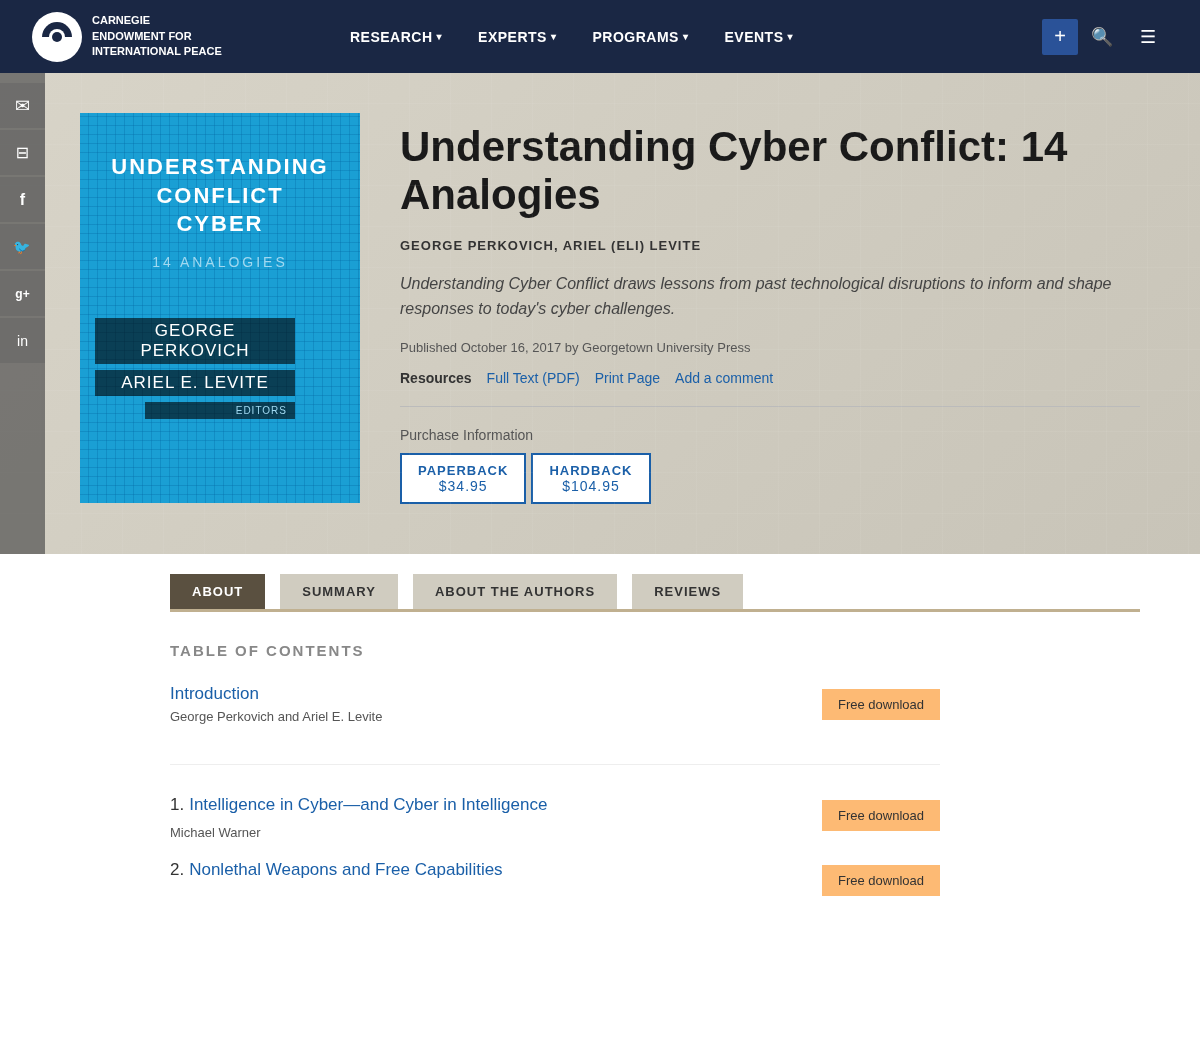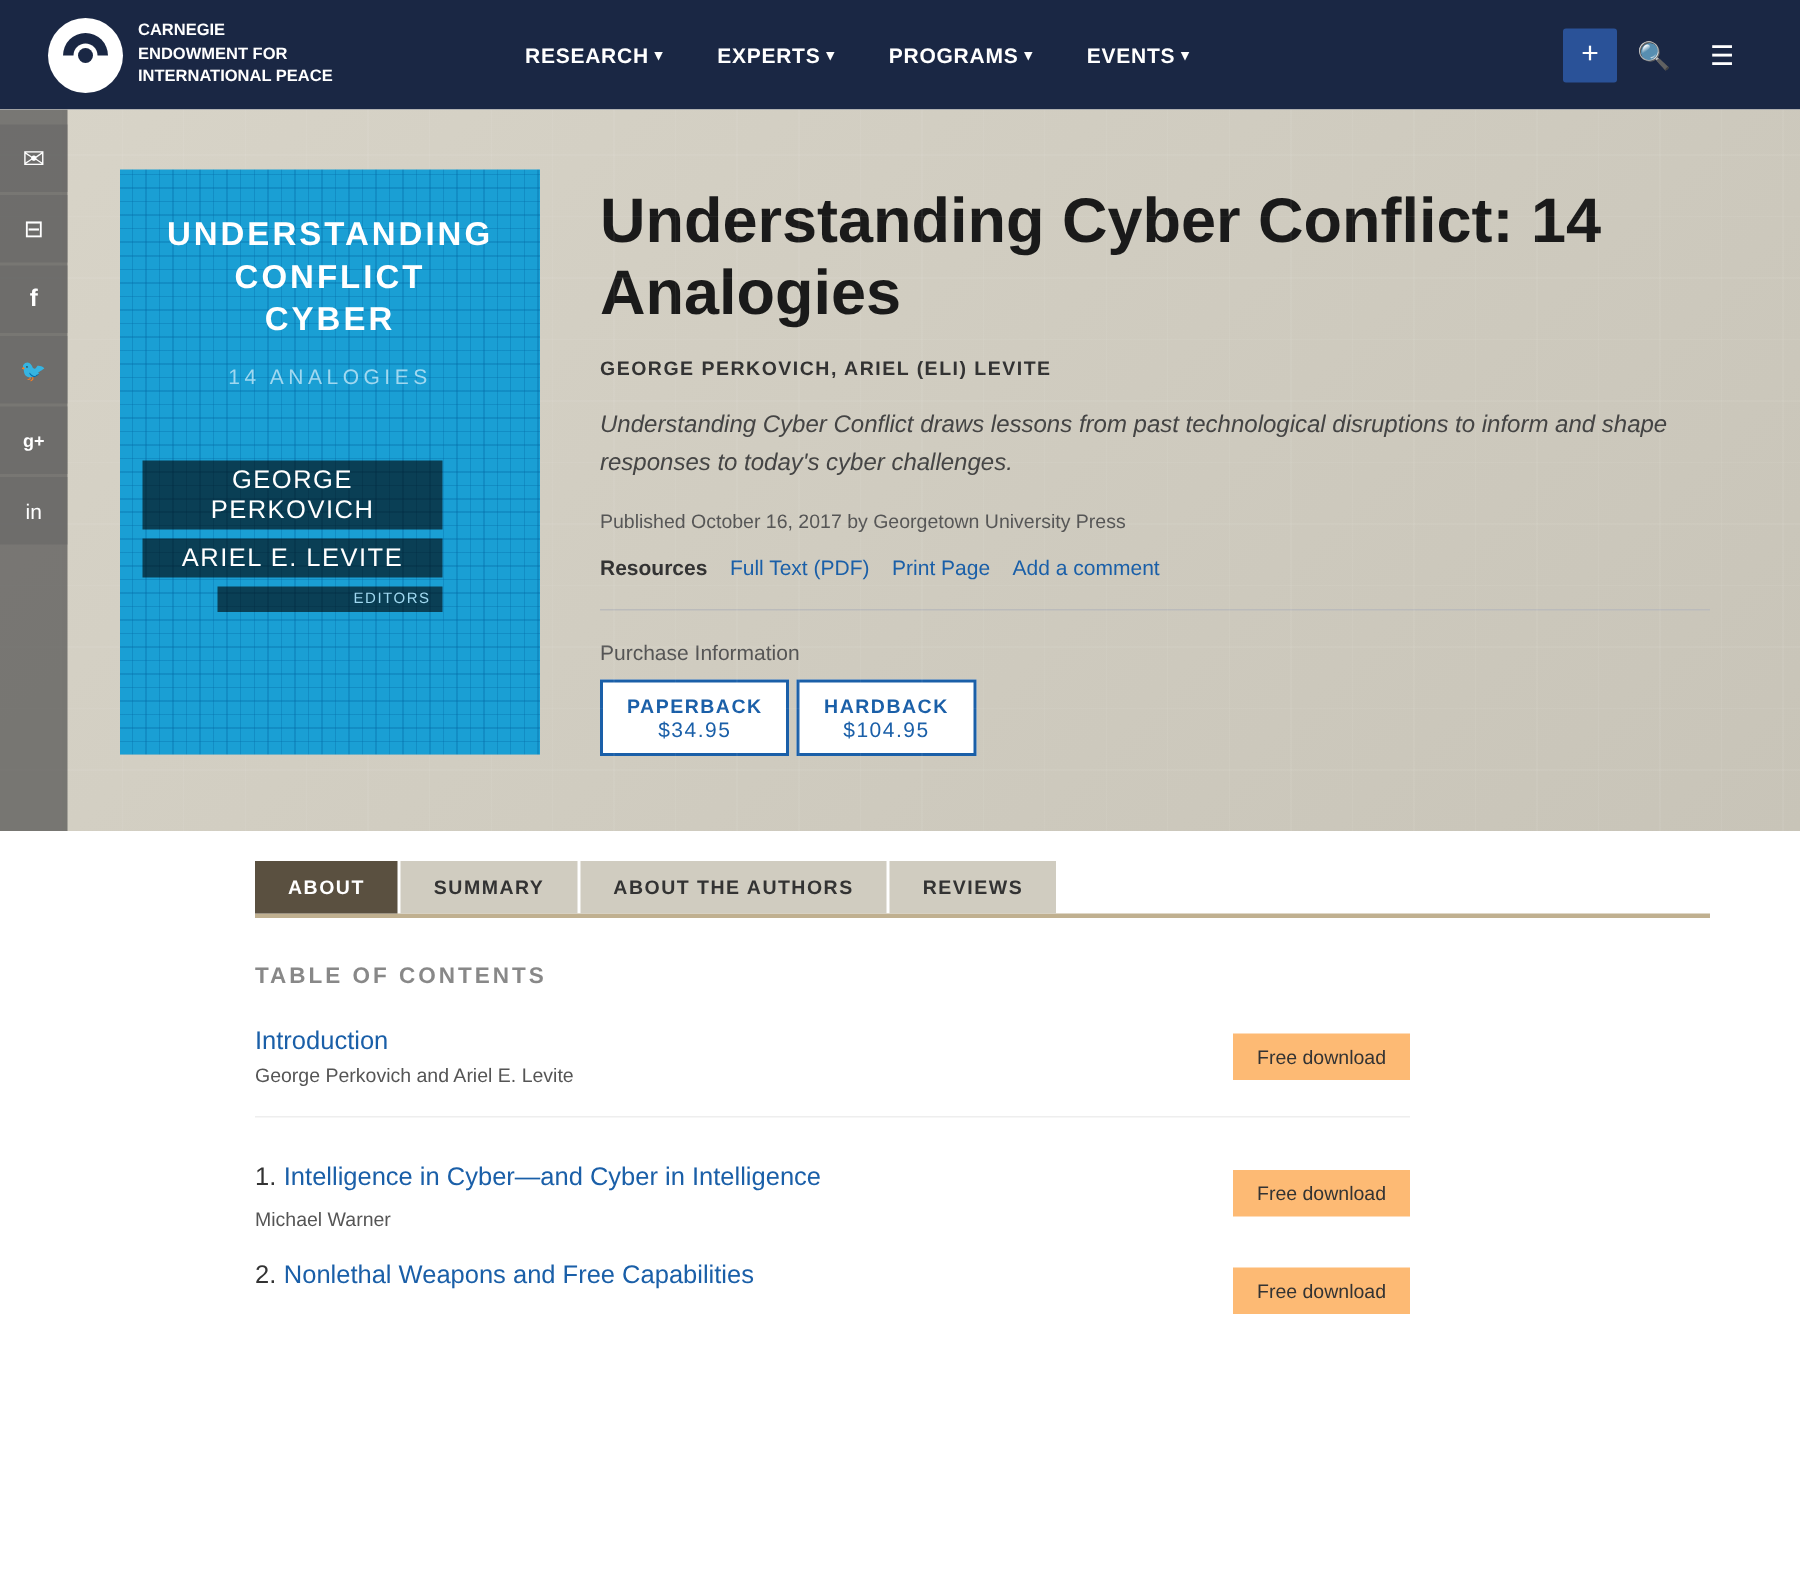--- a/index.html
+++ b/index.html
@@ -142,21 +142,21 @@
       width: 280px;
       min-width: 280px;
       height: 390px;
       background: #1a9fd4;
       position: relative;
       flex-shrink: 0;
       display: flex;
       flex-direction: column;
       align-items: center;
       justify-content: flex-start;
-      padding: 9px 15px;
+      padding: 20px 15px;
       overflow: hidden;
     }
     .book-cover-grid {
       position: absolute;
       top: 0; left: 0; right: 0; bottom: 0;
       background-image: 
         repeating-linear-gradient(0deg, transparent, transparent 8px, rgba(0,100,160,0.3) 8px, rgba(0,100,160,0.3) 9px),
         repeating-linear-gradient(90deg, transparent, transparent 8px, rgba(0,100,160,0.3) 8px, rgba(0,100,160,0.3) 9px);
     }
     .book-title-text {
@@ -284,21 +284,21 @@
       font-weight: normal;
     }
 
     
     .tabs-section {
       padding: 20px 60px 0 170px;
       background: #fff;
     }
     .tabs {
       display: flex;
-      gap: 0;
+      gap: 13px;
       border-bottom: 3px solid #c0b090;
     }
     .tab {
       padding: 10px 22px;
       font-size: 13px;
       font-weight: bold;
       text-transform: uppercase;
       letter-spacing: 1px;
       cursor: pointer;
       border: none;
@@ -319,20 +319,21 @@
     .toc-heading {
       font-size: 15px;
       font-weight: bold;
       color: #888;
       letter-spacing: 2px;
       text-transform: uppercase;
       margin-bottom: 25px;
     }
     .toc-entry {
       margin-bottom: 30px;
+      padding-bottom: 20px;
       border-bottom: 1px solid #eee;
     }
     .toc-entry:last-child { border-bottom: none; }
     .toc-section-title {
       font-size: 20px;
       font-weight: bold;
       color: #1a1a1a;
       margin-bottom: 20px;
     }
     .toc-item-row {

